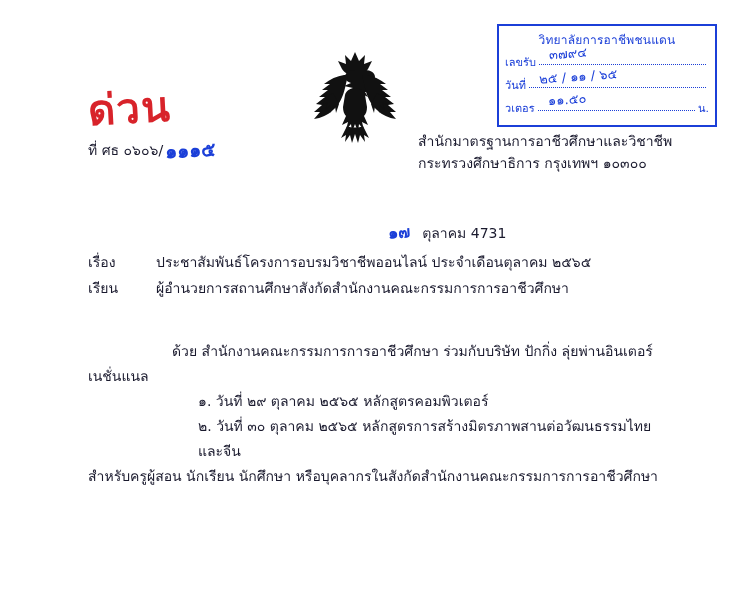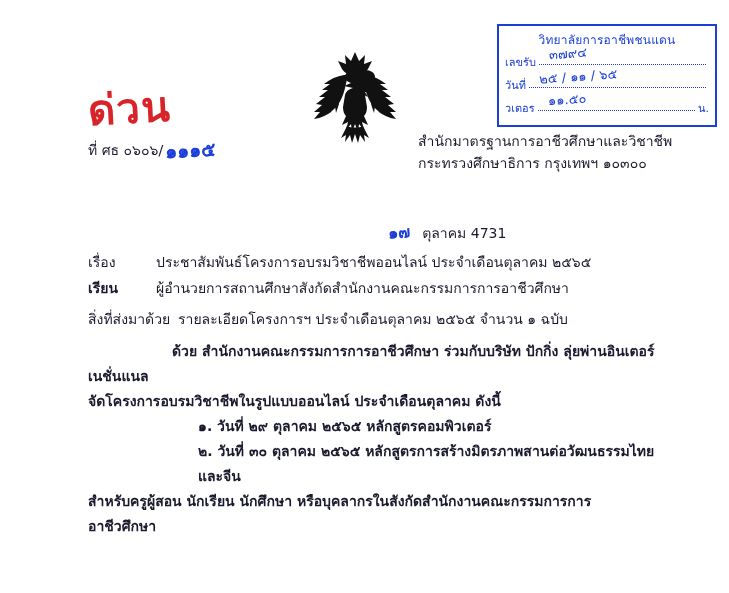--- a/index.html
+++ b/index.html
@@ -141,34 +141,34 @@
     position: absolute;
     left: 88px;
     font-size: 14px;
     white-space: nowrap;
   }
   .field .k { display: inline-block; }
   .field .v { display: inline-block; }
   #f-subject { top: 251px; }
   #f-subject .k { width: 68px; }
   #f-to { top: 277px; }
-  #f-to .k { width: 68px; font-weight: bold; }
+  #f-to .k { width: 68px; }
   #f-attach { top: 308px; }
   #f-attach .k { width: 90px; }
 
   
   .body {
     position: absolute;
     left: 88px;
     top: 339px;
     width: 570px;
     font-size: 14px;
     line-height: 25px;
   }
-  .body p { margin: 0; font-weight: bold; }
+  .body p { margin: 0; }
   .indent { text-indent: 84px; }
   .list-item { padding-left: 110px; }
 </style>
 </head>
 <body>
 
 <div class="page">
 
   <div class="stamp">
     <div class="stamp-title">วิทยาลัยการอาชีพชนแดน</div>
@@ -237,27 +237,23 @@
   </div>
 
   <div class="field" id="f-subject">
     <span class="k">เรื่อง</span><span class="v">ประชาสัมพันธ์โครงการอบรมวิชาชีพออนไลน์ ประจำเดือนตุลาคม ๒๕๖๕</span>
   </div>
 
   <div class="field" id="f-to">
     <span class="k">เรียน</span><span class="v">ผู้อำนวยการสถานศึกษาสังกัดสำนักงานคณะกรรมการการอาชีวศึกษา</span>
   </div>
 
-  <div class="field" id="f-attach">
-    <span class="k">สิ่งที่ส่งมาด้วย</span><span class="v">รายละเอียดโครงการฯ ประจำเดือนตุลาคม ๒๕๖๕ จำนวน ๑ ฉบับ</span>
-  </div>
 
   <div class="body">
     <p class="indent">ด้วย สำนักงานคณะกรรมการการอาชีวศึกษา ร่วมกับบริษัท ปักกิ่ง ลุ่ยพ่านอินเตอร์เนชั่นแนล</p>
-    <p>จัดโครงการอบรมวิชาชีพในรูปแบบออนไลน์ ประจำเดือนตุลาคม ดังนี้</p>
 
     <p class="list-item">๑.  วันที่ ๒๙ ตุลาคม ๒๕๖๕ หลักสูตรคอมพิวเตอร์</p>
     <p class="list-item">๒.  วันที่ ๓๐ ตุลาคม ๒๕๖๕ หลักสูตรการสร้างมิตรภาพสานต่อวัฒนธรรมไทยและจีน</p>
 
     <p>สำหรับครูผู้สอน นักเรียน นักศึกษา หรือบุคลากรในสังกัดสำนักงานคณะกรรมการการอาชีวศึกษา</p>
 
     <p style="height:12px"></p>
 
   </div>
 

